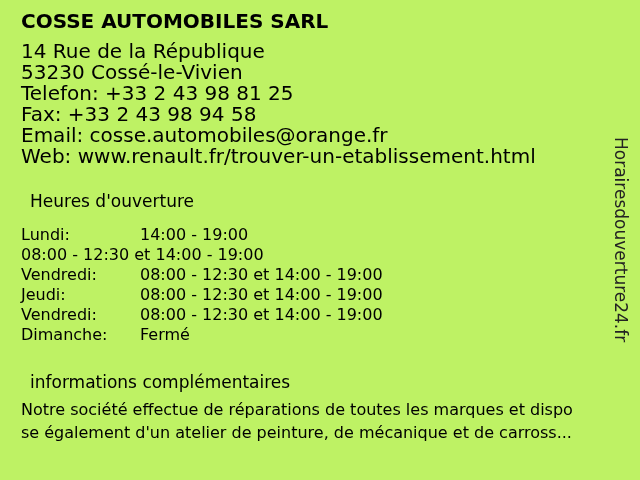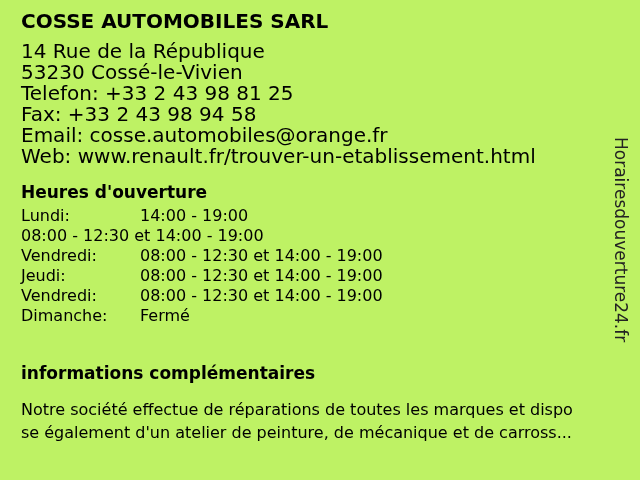--- a/index.html
+++ b/index.html
@@ -32,31 +32,31 @@
     position: absolute;
     left: 21px;
     top: 41px;
     font-size: 20px;
     line-height: 21px;
   }
   .contact-line { white-space: nowrap; }
   .section-heading {
     position: absolute;
     left: 21px;
-    margin: 0;
+    margin: 9px;
     font-size: 17px;
     line-height: 22px;
-    font-weight: bold;
+    font-weight: normal;
     white-space: nowrap;
   }
   .hours-heading { top: 181px; }
   .hours {
     position: absolute;
     left: 21px;
-    top: 206px;
+    top: 225px;
     font-size: 16px;
     line-height: 20px;
   }
   .hours-row { display: flex; }
   .hours-day {
     width: 119px;
     flex: 0 0 119px;
     white-space: nowrap;
   }
   .hours-time { white-space: nowrap; }

